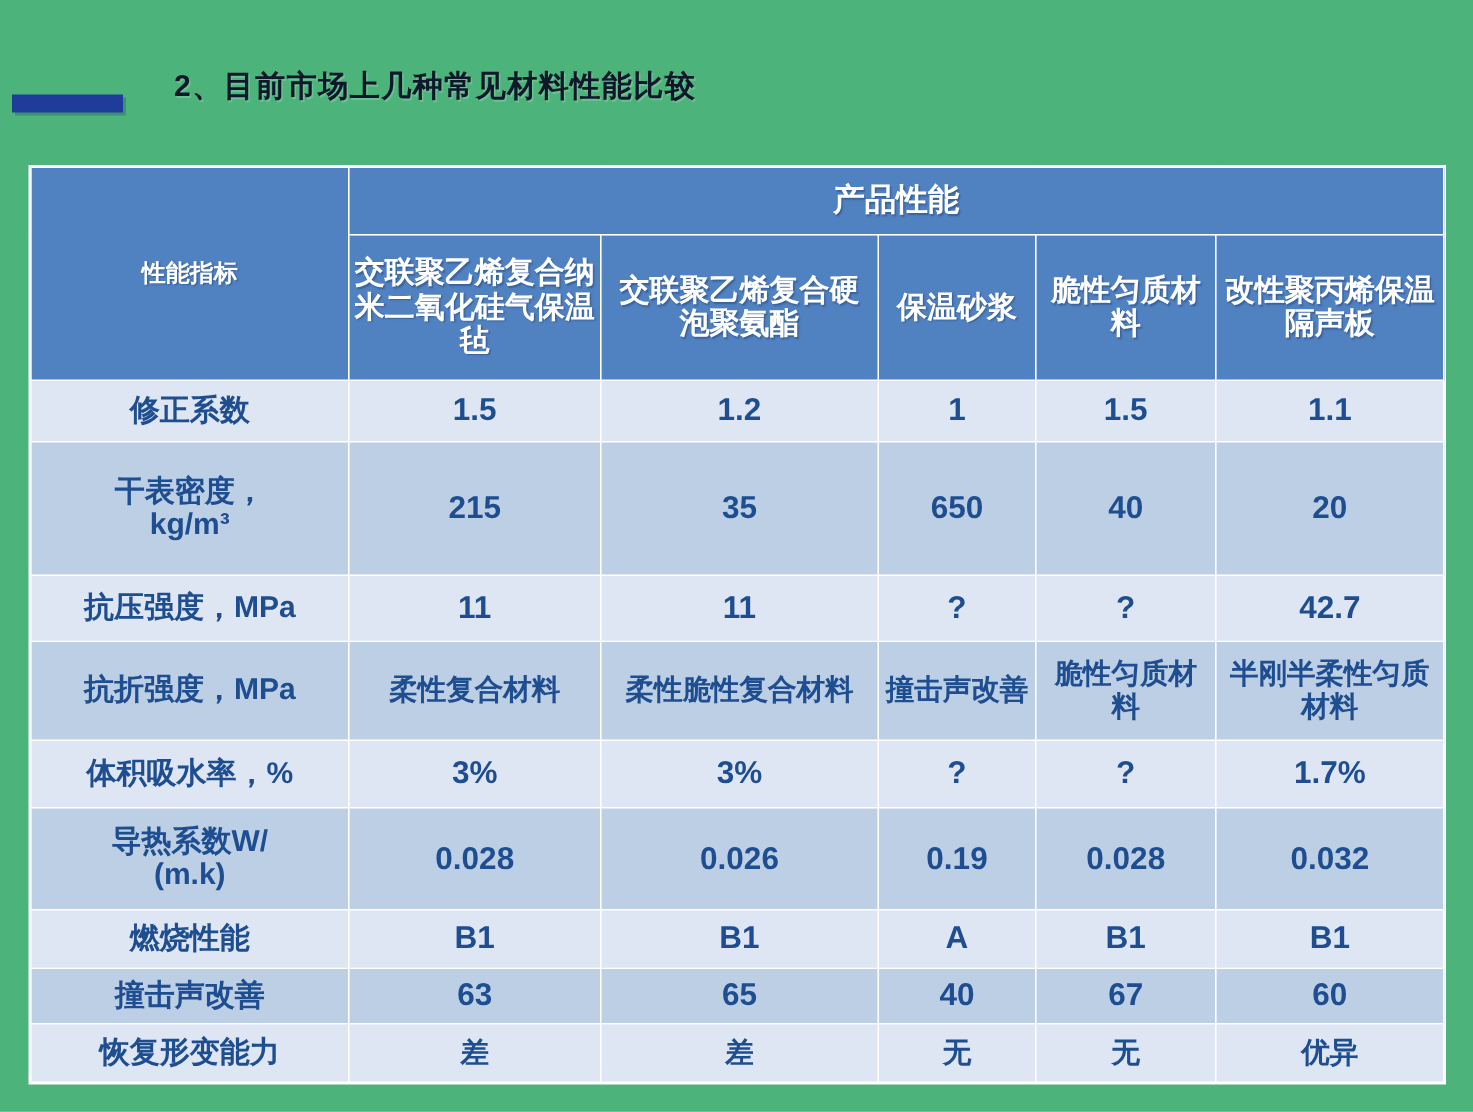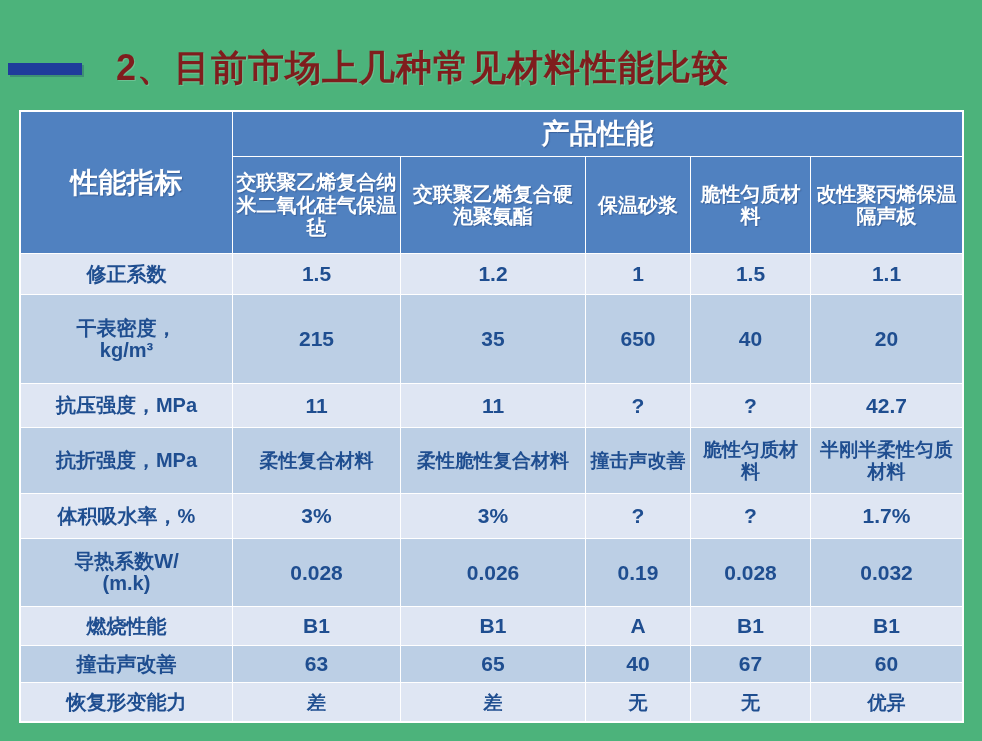--- a/index.html
+++ b/index.html
@@ -45,23 +45,23 @@
     top: 15px;
     width: 74px;
     height: 12px;
     background: #1F3C9B;
     box-shadow: 2px 2px 0 rgba(20,40,90,0.25);
   }
   #page-title {
     position: absolute;
     left: 116px;
     top: -4px;
-    font-size: 36px;
+    font-size: 20px;
     font-weight: bold;
-    color: #7f1d1d;
+    color: #0f172a;
     letter-spacing: 1px;
     white-space: nowrap;
     text-shadow: 1px 1px 0 rgba(255,255,255,0.18);
   }
 
   
   #perf-table {
     position: absolute;
     left: 20px;
     top: 111px;
@@ -82,29 +82,29 @@
     line-height: 1.12;
   }
 
   
   .hdr {
     background: #5081C0;
     color: #FFFFFF !important;
     text-shadow: 1px 1px 1px rgba(30,60,110,0.45);
   }
   #group-header {
-    font-size: 28px;
+    font-size: 21px;
     height: 40px;
   }
   .col-header {
     font-size: 20px;
     height: 92px;
   }
   #metric-header {
-    font-size: 28px;
+    font-size: 16px;
   }
 
   
   .row-light > td { background: #DFE6F3; }
   .row-dark  > td { background: #BCCFE5; }
 
   td.metric {
     font-size: 20px;
   }
   td.val {

